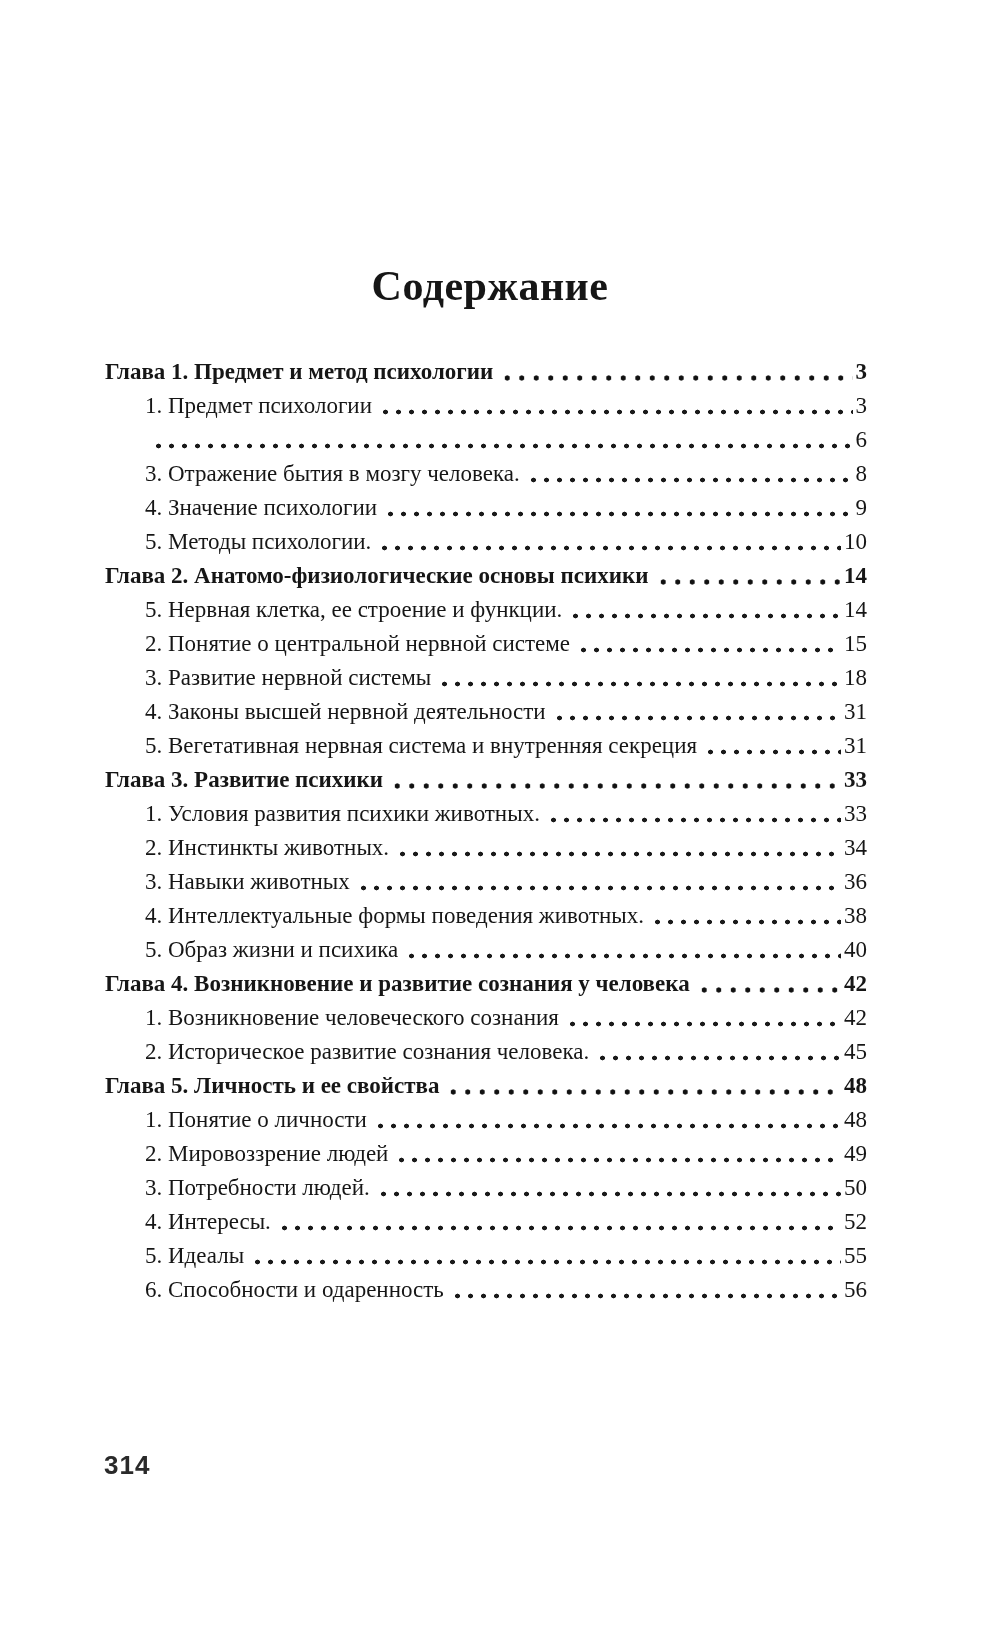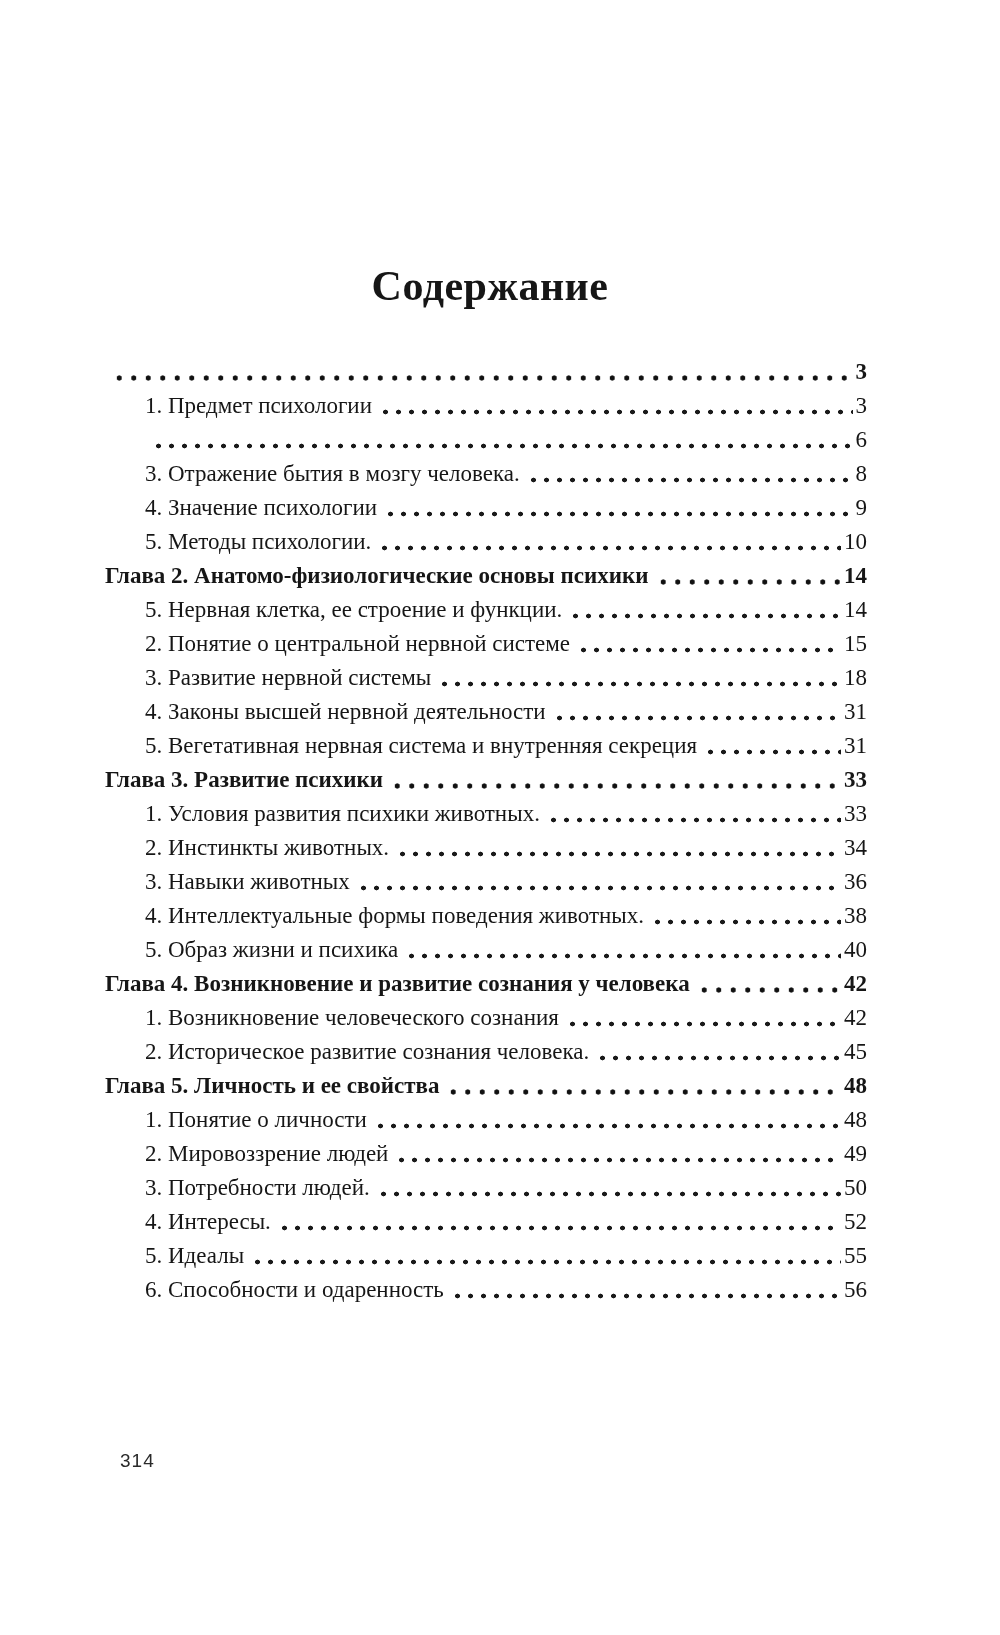--- a/index.html
+++ b/index.html
@@ -69,39 +69,41 @@
   .chapter-head .dots {
     background-image: radial-gradient(circle, #111111 2.3px, rgba(0,0,0,0) 2.9px);
     background-size: 14.5px 6px;
   }
   .pagenum {
     flex: 0 0 auto;
     text-align: right;
   }
   .folio {
     position: absolute;
-    left: 120px;
+    left: 104px;
     top: 1450px;
     font-family: "Liberation Sans", sans-serif;
-    font-size: 19px;
+    font-size: 26px;
     color: #2a2a2a;
     letter-spacing: 1px;
+    font-weight: bold;
   }
 </style>
 </head>
 <body>
 
 <div class="sheet">
 
   <h1 class="page-title">Содержание</h1>
 
   <div class="toc">
 
     <section class="chapter">
       <div class="row chapter-head">
+        <span class="label">Глава 1. Предмет и метод психологии</span>
         <span class="dots"></span>
         <span class="pagenum">3</span>
       </div>
       <div class="row item-row">
         <span class="label">1. Предмет психологии</span>
         <span class="dots"></span>
         <span class="pagenum">3</span>
       </div>
       <div class="row item-row">
         <span class="dots"></span>

